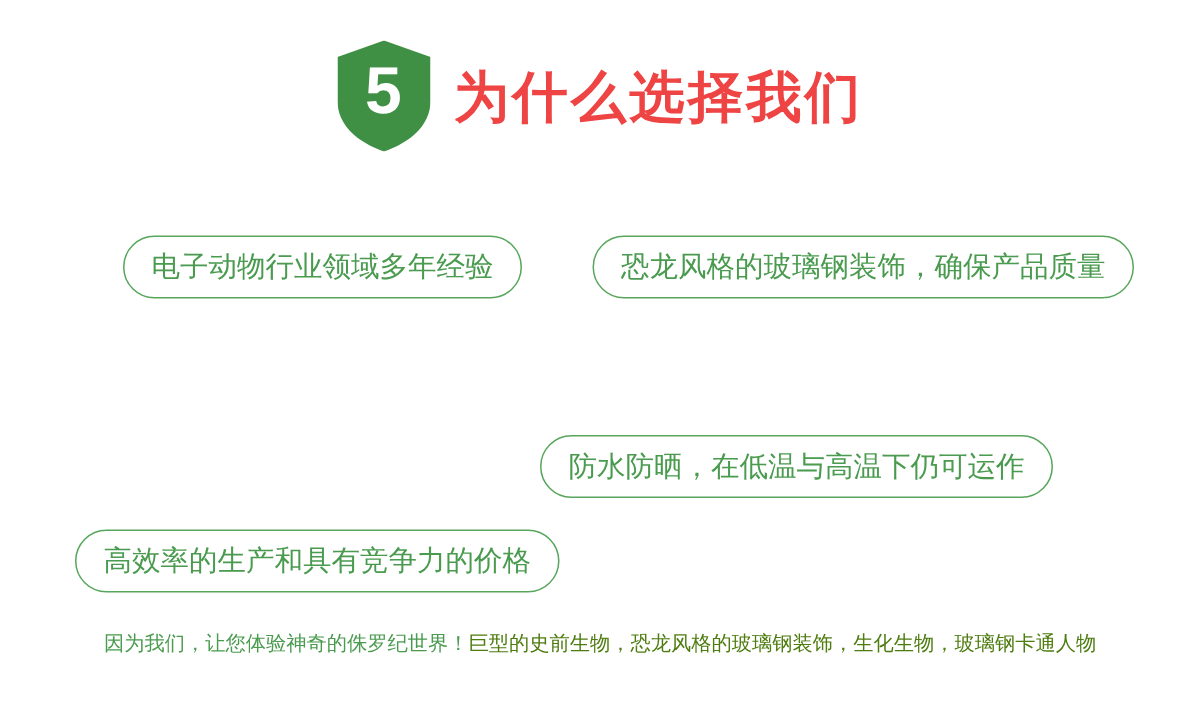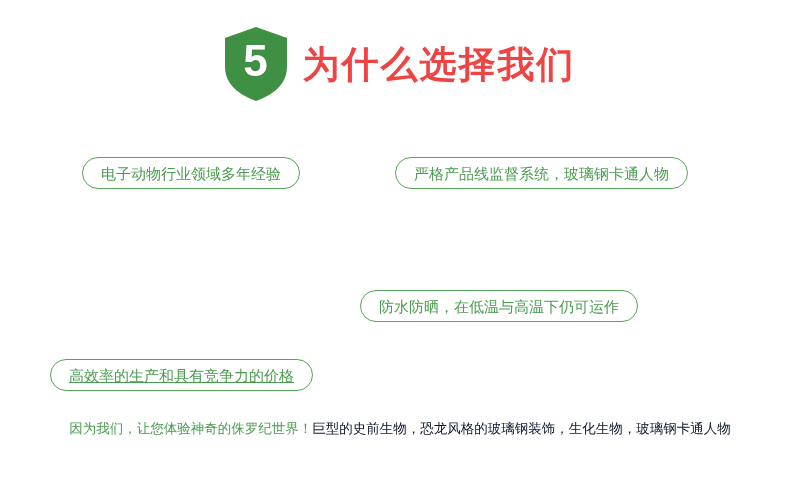--- a/index.html
+++ b/index.html
@@ -74,73 +74,73 @@
     left: 0;
     top: 150px;
     width: 800px;
     height: 240px;
   }
   .pill {
     position: absolute;
     border: 1.5px solid #57a65b;
     border-radius: 22px;
     color: #4a9b4f;
-    font-size: 15px;
+    font-size: 19px;
     line-height: 1;
     display: flex;
     align-items: center;
     justify-content: center;
     box-sizing: border-box;
     white-space: nowrap;
     padding: 0 18px;
-    height: 32px;
+    height: 42px;
     background: #ffffff;
   }
   .pill-0 { left: 82px;  top: 7px; }
   .pill-1 { left: 395px; top: 7px; }
   .pill-2 { left: 30px;  top: 78px; }
   .pill-3 { left: 360px; top: 140px; }
-  .pill-4 { left: 50px;  top: 209px; text-decoration: underline; }
+  .pill-4 { left: 50px;  top: 203px; }
 
   
   .footer {
     position: absolute;
     left: 0;
     top: 418px;
     width: 800px;
     text-align: center;
     font-size: 13.5px;
     line-height: 22px;
     color: #4a9b4f;
   }
   .footer .line {
     white-space: nowrap;
   }
   .footer .hl {
-    color: #0f172a;
+    color: #4d7c0f;
   }
 </style>
 </head>
 <body>
 
 <div class="page">
 
   <div class="header">
     <div class="shield">
       <svg viewBox="0 0 62 74" xmlns="http://www.w3.org/2000/svg" aria-hidden="true">
         <path d="M31 0 L62 11 L62 40 C62 57 48 68 31 74 C14 68 0 57 0 40 L0 11 Z" fill="#3f8f44"></path>
       </svg>
       <div class="shield-num">5</div>
     </div>
     <div class="header-title">为什么选择我们</div>
   </div>
 
   <div class="pills">
     <div class="pill pill-0">电子动物行业领域多年经验</div>
-    <div class="pill pill-1">严格产品线监督系统，玻璃钢卡通人物</div>
+    <div class="pill pill-1">恐龙风格的玻璃钢装饰，确保产品质量</div>
     <div class="pill pill-3">防水防晒，在低温与高温下仍可运作</div>
     <div class="pill pill-4">高效率的生产和具有竞争力的价格</div>
   </div>
 
   <div class="footer">
     <div class="line">
       <span>因为我们，让您体验神奇的侏罗纪世界！</span><span class="hl">巨型的史前生物，恐龙风格的玻璃钢装饰，生化生物，玻璃钢卡通人物</span>
     </div>
   </div>
 

